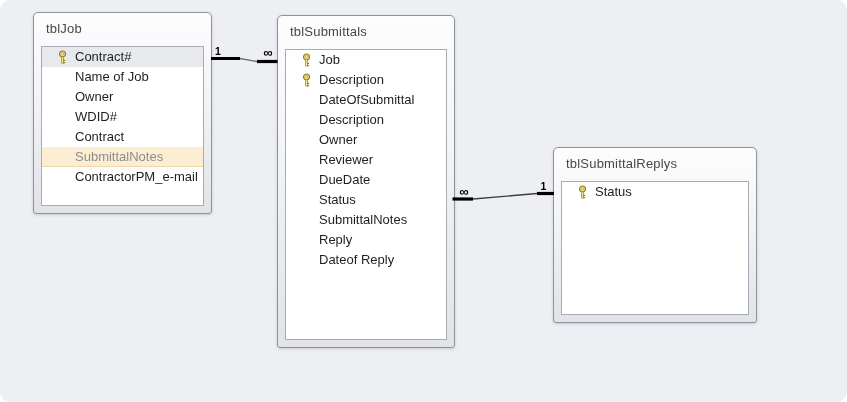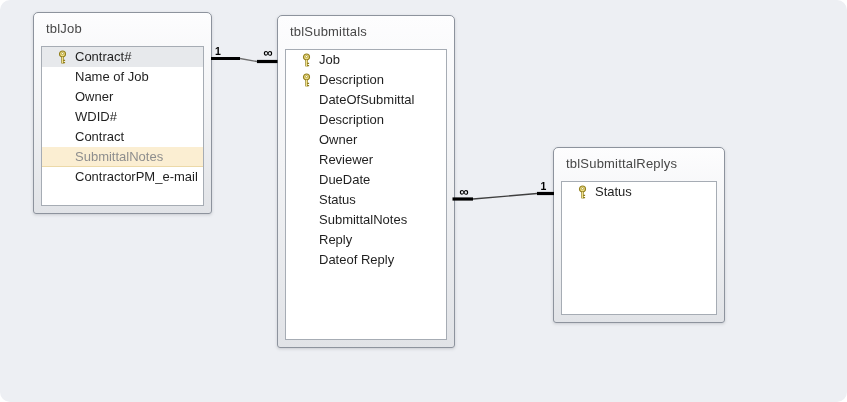--- a/index.html
+++ b/index.html
@@ -130,21 +130,21 @@
       </div>
       <div class="field-row">
         <span class="field-label">Reply</span>
       </div>
       <div class="field-row">
         <span class="field-label">Dateof Reply</span>
       </div>
     </div>
   </div>
 
-  <div class="table-window" style="left:553px;top:147px;width:172px;height:176px;">
+  <div class="table-window" style="left:553px;top:147px;width:204px;height:176px;">
     <div class="table-title">tblSubmittalReplys</div>
     <div class="field-list">
       <div class="field-row">
         <span class="key-icon">
           <svg width="11" height="15" viewBox="0 0 11 15">
             <circle cx="5.5" cy="4" r="3" fill="#f3e388" stroke="#93801f" stroke-width="1.2"></circle>
             <circle cx="5.5" cy="3.6" r="1.1" fill="#fdfbe8" stroke="#93801f" stroke-width="0.6"></circle>
             <path d="M5.5 6.8 V13.4" stroke="#93801f" stroke-width="2.4"></path>
             <path d="M5.5 7 V13" stroke="#f3e388" stroke-width="1"></path>
             <path d="M6 10.4 h2.1 M6 12.6 h2.1" stroke="#93801f" stroke-width="1.4"></path>

